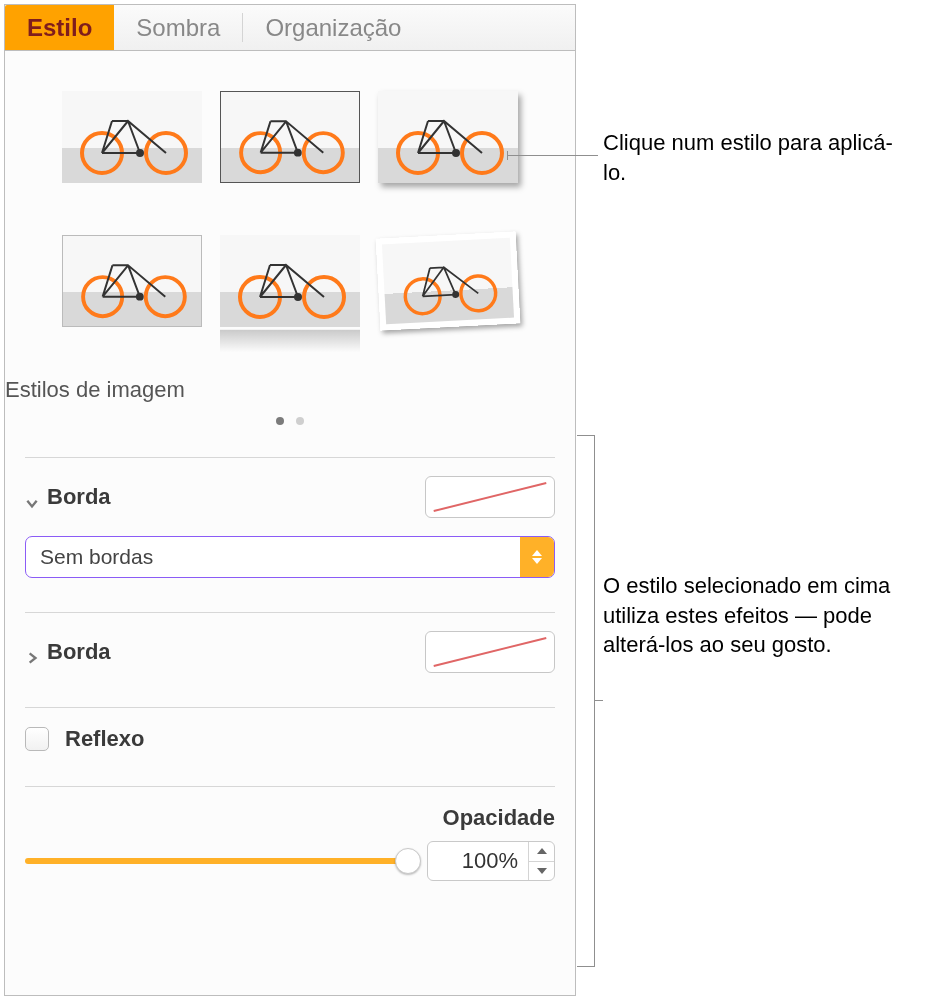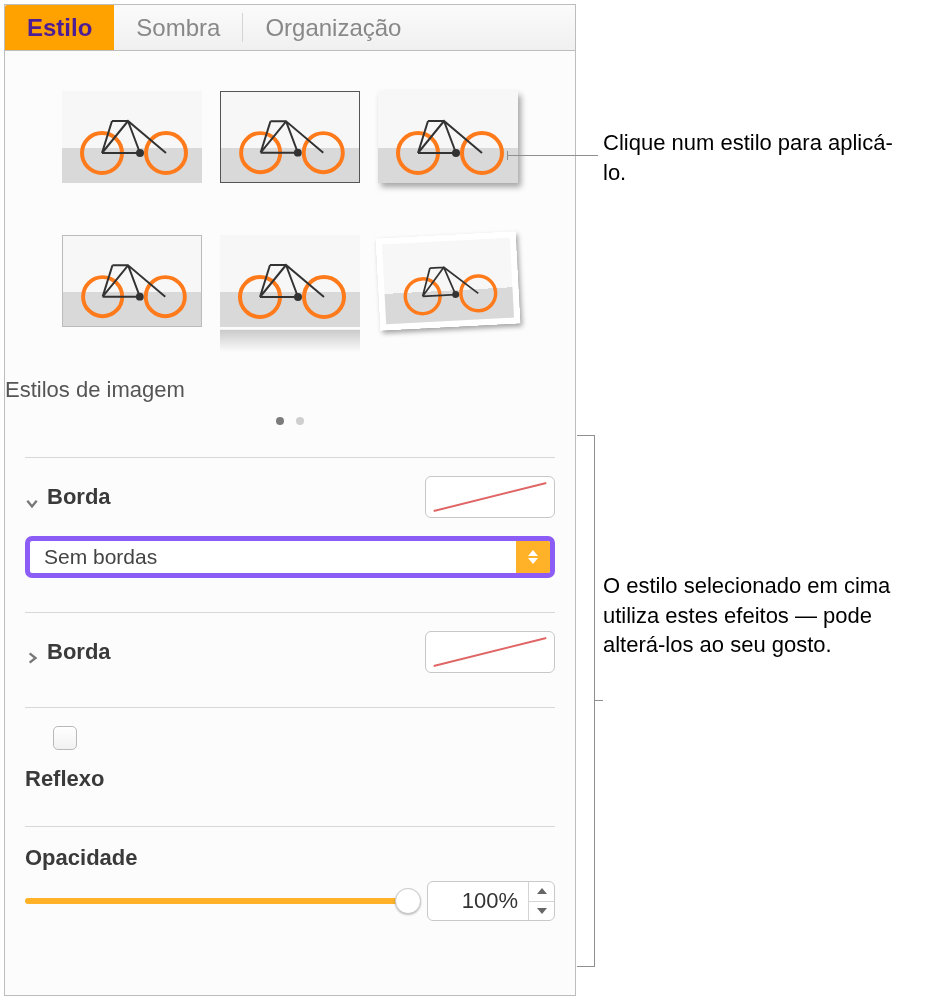--- a/index.html
+++ b/index.html
@@ -31,21 +31,21 @@
     display: flex;
     align-items: center;
     justify-content: center;
     padding: 0 22px;
     color: #888;
     cursor: pointer;
     position: relative;
   }
   .tab.active {
     background: #ffa200;
-    color: #4c1d95;
+    color: #7f1d1d;
     font-weight: 600;
     border-top-left-radius: 2px;
   }
   .tab-sep {
     width: 1px;
     background: #d4d4d4;
     margin: 8px 0;
   }
   .styles-area {
     position: relative;
@@ -128,21 +128,21 @@
     width:130px;height:42px;border:1px solid #c7c7c7;border-radius:6px;
     background:#fff;position:relative;cursor:pointer;
   }
   .swatch .nostroke{
     position:absolute;left:6px;right:6px;top:50%;height:2px;
     background:#e06666;transform:translateY(-50%) rotate(-14deg);
     transform-origin:center;
   }
   .dropdown{
     margin-top:18px;display:flex;align-items:stretch;
-    height:42px;border:5px solid #8b5cf6;border-radius:7px;
+    height:42px;border:1px solid #8b5cf6;border-radius:7px;
     overflow:hidden;background:#fff;cursor:pointer;
   }
   .dropdown .dd-text{
     flex:1;padding:0 14px;display:flex;align-items:center;
     font-size:21px;color:#444;
   }
   .dropdown .dd-knob{
     width:34px;background:#ffb128;
     display:flex;flex-direction:column;align-items:center;justify-content:center;
     gap:2px;
@@ -358,31 +358,31 @@
       <div class="swatch">
         <div class="nostroke"></div>
       </div>
     </div>
   </div>
 
   <div class="divider"></div>
 
   <div class="section">
     <div class="section-row" style="justify-content:flex-start;">
-      <div class="section-title" style="gap:16px;flex-direction:column;">
+      <div class="section-title" style="gap:16px;">
         <span class="checkbox"></span>
         <span>Reflexo</span>
       </div>
     </div>
   </div>
 
   <div class="divider"></div>
 
   <div class="section">
-    <div class="section-title" style="gap:0;">
+    <div class="section-title" style="gap:0;justify-content:flex-end;">
       <span>Opacidade</span>
     </div>
     <div class="slider-wrap">
       <div class="slider-track">
         <div class="slider-thumb"></div>
       </div>
       <div class="stepper">
         <input value="100%" style="">
         <div class="spin">
           <div>

